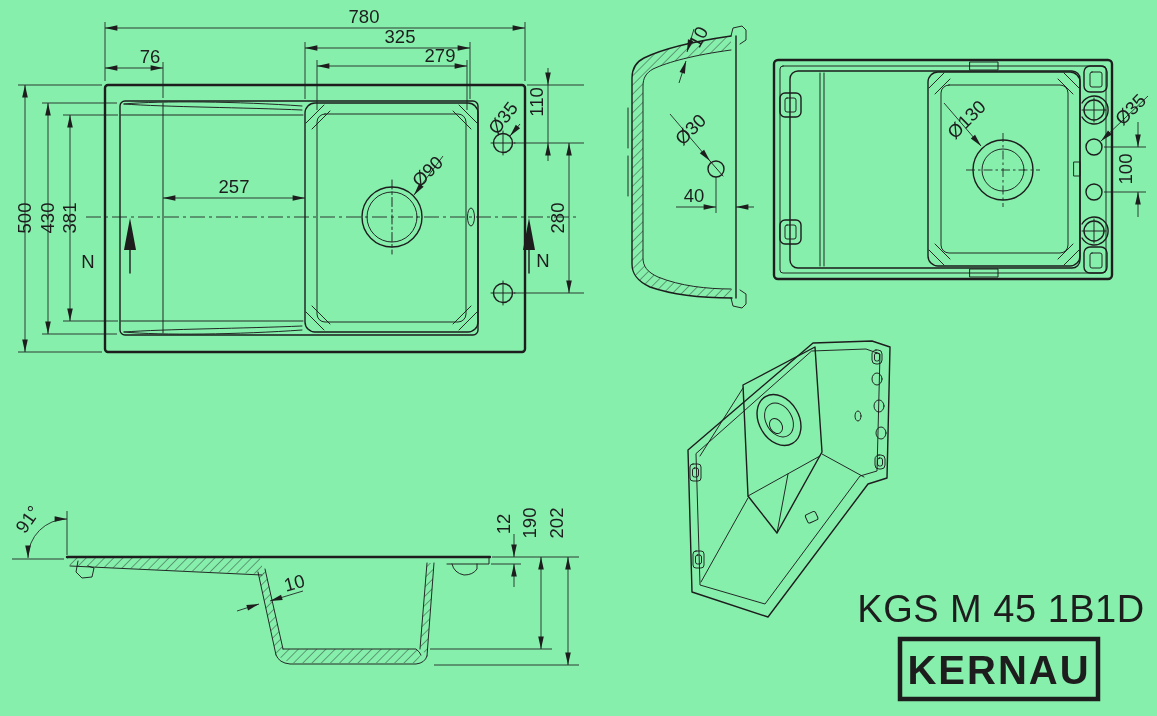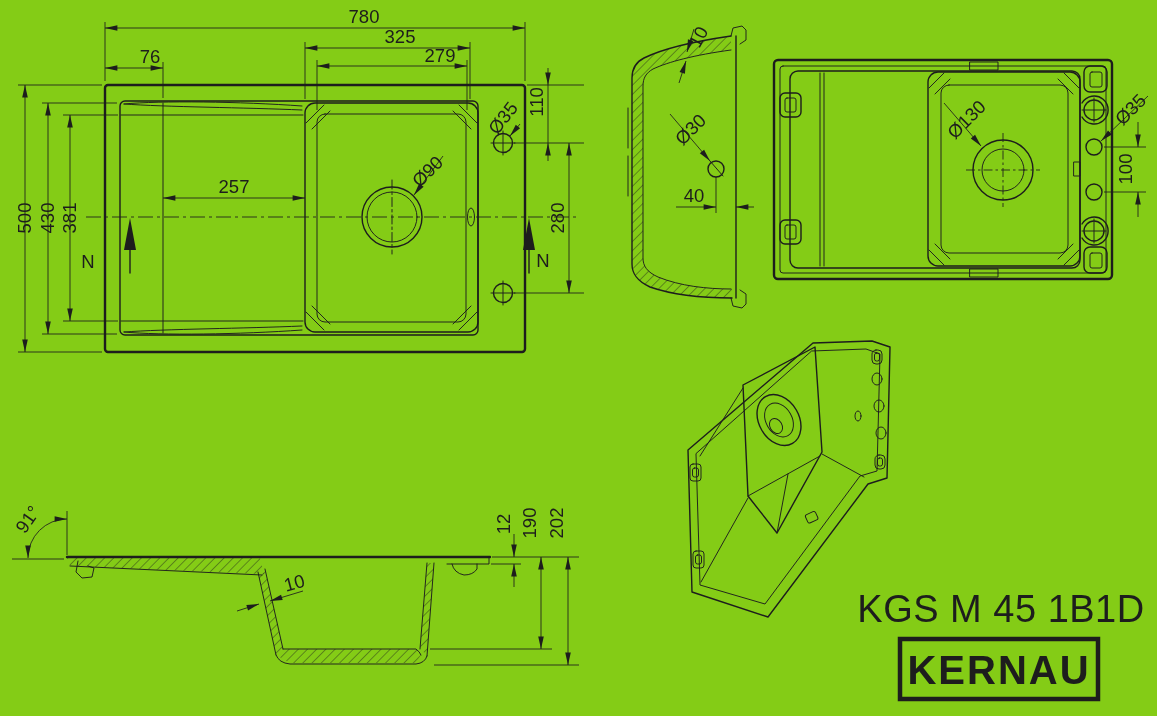--- a/index.html
+++ b/index.html
@@ -19,21 +19,21 @@
   .hf { fill:url(#hatch); stroke:none; }
   .fink { fill:var(--ink); stroke:none; }
   text.dim { font-family:"Liberation Sans", sans-serif; font-size:18.5px; fill:var(--ink); }
   text.model { font-family:"Liberation Sans", sans-serif; font-size:38px; fill:var(--ink); letter-spacing:0.5px; }
   text.brand { font-family:"Liberation Sans", sans-serif; font-size:40px; font-weight:bold; fill:var(--ink); letter-spacing:2px; }
   .logo-box { fill:none; stroke:var(--ink); stroke-width:4.5; }
 </style>
 </head>
 <body>
 
-<div class="canvas" style="background: #84cc16;">
+<div class="canvas" style="background: #86efac;">
 <svg width="1157" height="716" viewBox="0 0 1157 716">
   <defs>
     <marker id="arr" orient="auto-start-reverse" markerWidth="14" markerHeight="8" refX="13.2" refY="3.5" markerUnits="userSpaceOnUse">
       <path d="M0.8,0.7 L13.2,3.5 L0.8,6.3 Z" fill="#1d1d1d"></path>
     </marker>
     <pattern id="hatch" patternUnits="userSpaceOnUse" width="6.5" height="6.5" patternTransform="rotate(45)">
       <line x1="0" y1="0" x2="0" y2="6.5" stroke="#1d1d1d" stroke-width="0.8"></line>
     </pattern>
   </defs>
 

